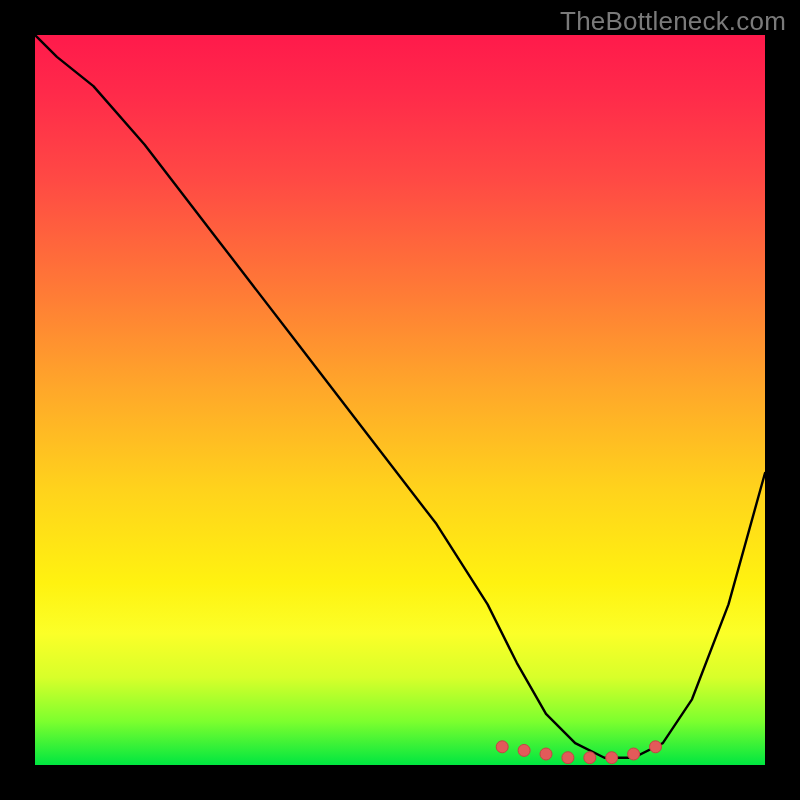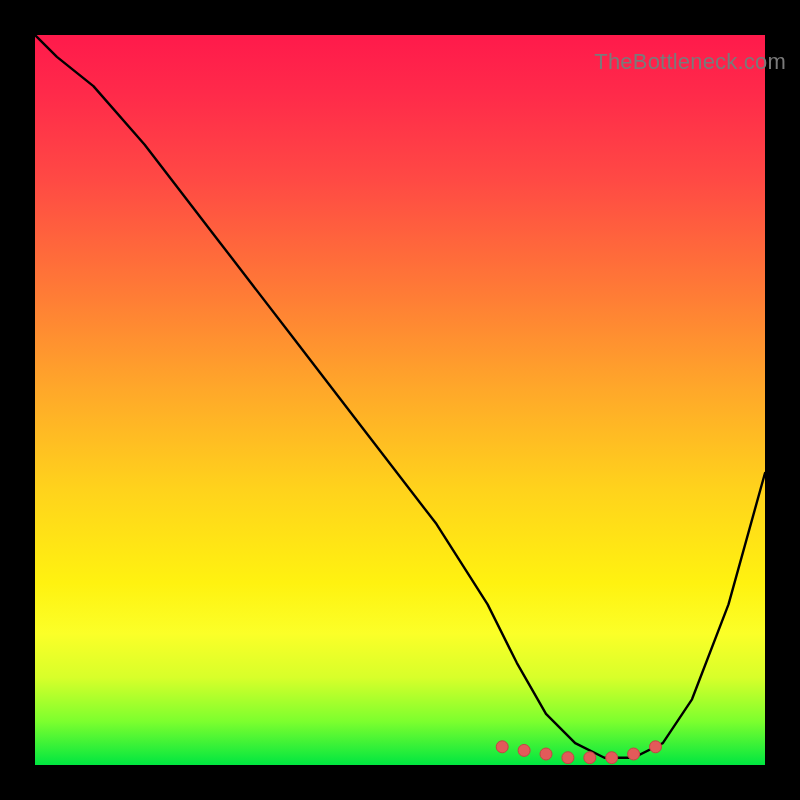--- a/index.html
+++ b/index.html
@@ -15,25 +15,24 @@
     position: relative;
     width: 800px;
     height: 800px;
     background: #000;
   }
   .watermark {
     position: absolute;
     top: 6px;
     right: 14px;
     color: #7a7a7a;
-    font-size: 22px;
+    font-size: 26px;
     font-weight: 500;
     letter-spacing: 0.2px;
     z-index: 5;
-    margin-top: 43px;
   }
   .plot-area {
     position: absolute;
     left: 35px;
     top: 35px;
     width: 730px;
     height: 730px;
     
     background: linear-gradient(
       to bottom,

